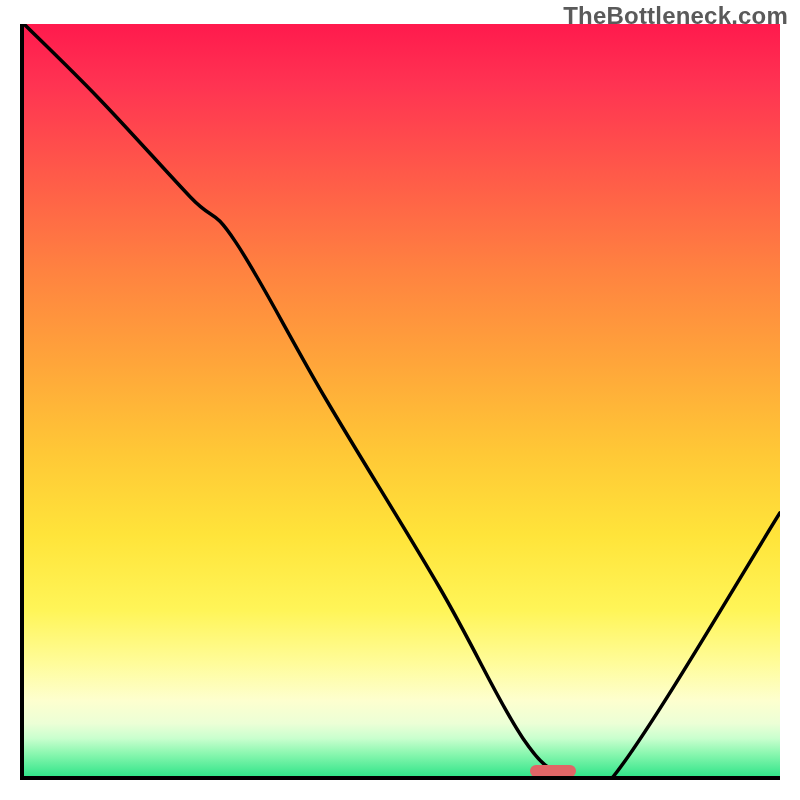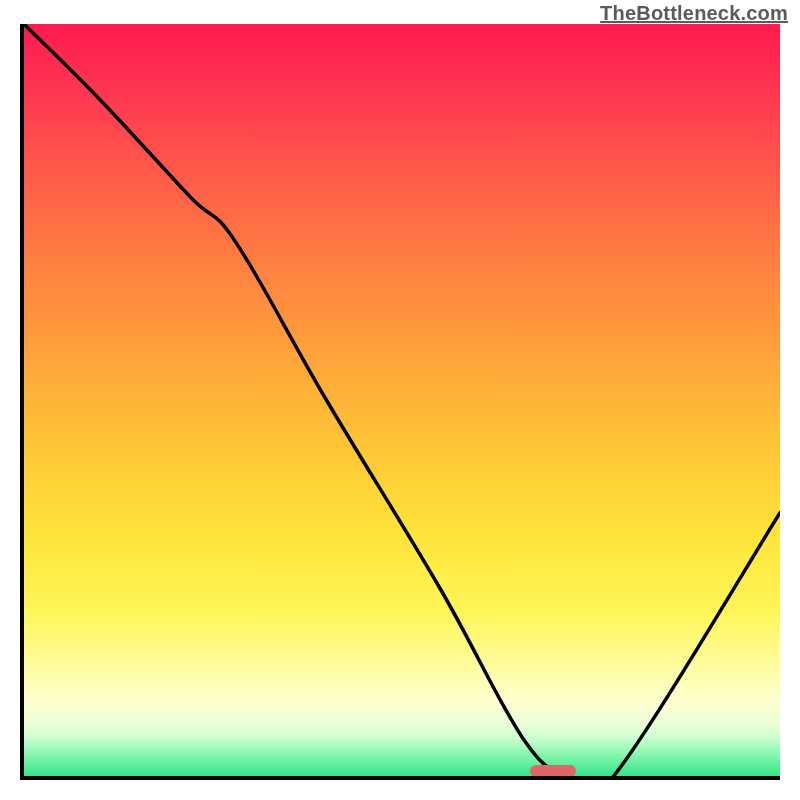--- a/index.html
+++ b/index.html
@@ -9,26 +9,25 @@
     height: 800px;
     background: #ffffff;
     font-family: Arial, Helvetica, sans-serif;
     position: relative;
     overflow: hidden;
   }
   .watermark {
     position: absolute;
     top: 2px;
     right: 12px;
-    font-size: 20px;
+    font-size: 24px;
     font-weight: 600;
     color: #5a5a5a;
     letter-spacing: 0.2px;
     z-index: 10;
-    text-decoration: underline;
   }
   .plot-area {
     position: absolute;
     left: 20px;
     top: 24px;
     width: 760px;
     height: 756px;
     border-left: 4px solid #000;
     border-bottom: 4px solid #000;
     box-sizing: border-box;

